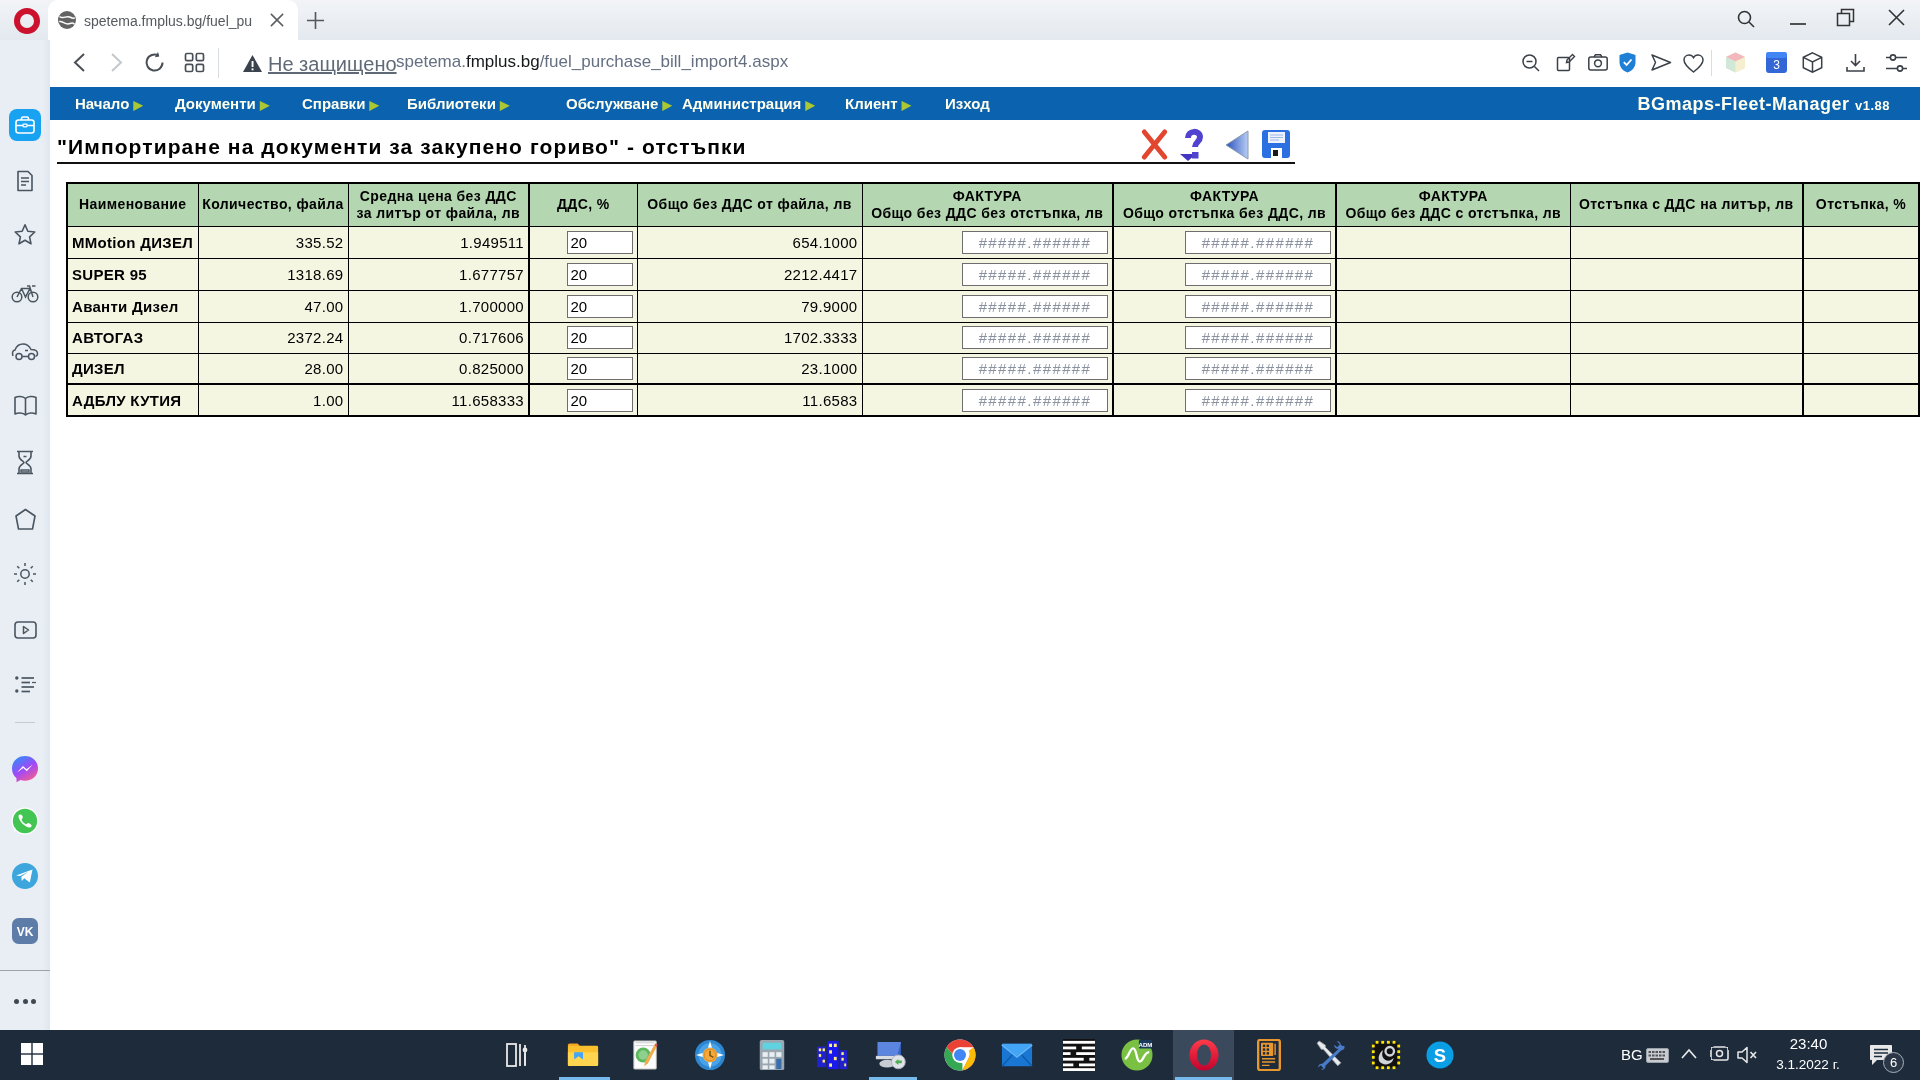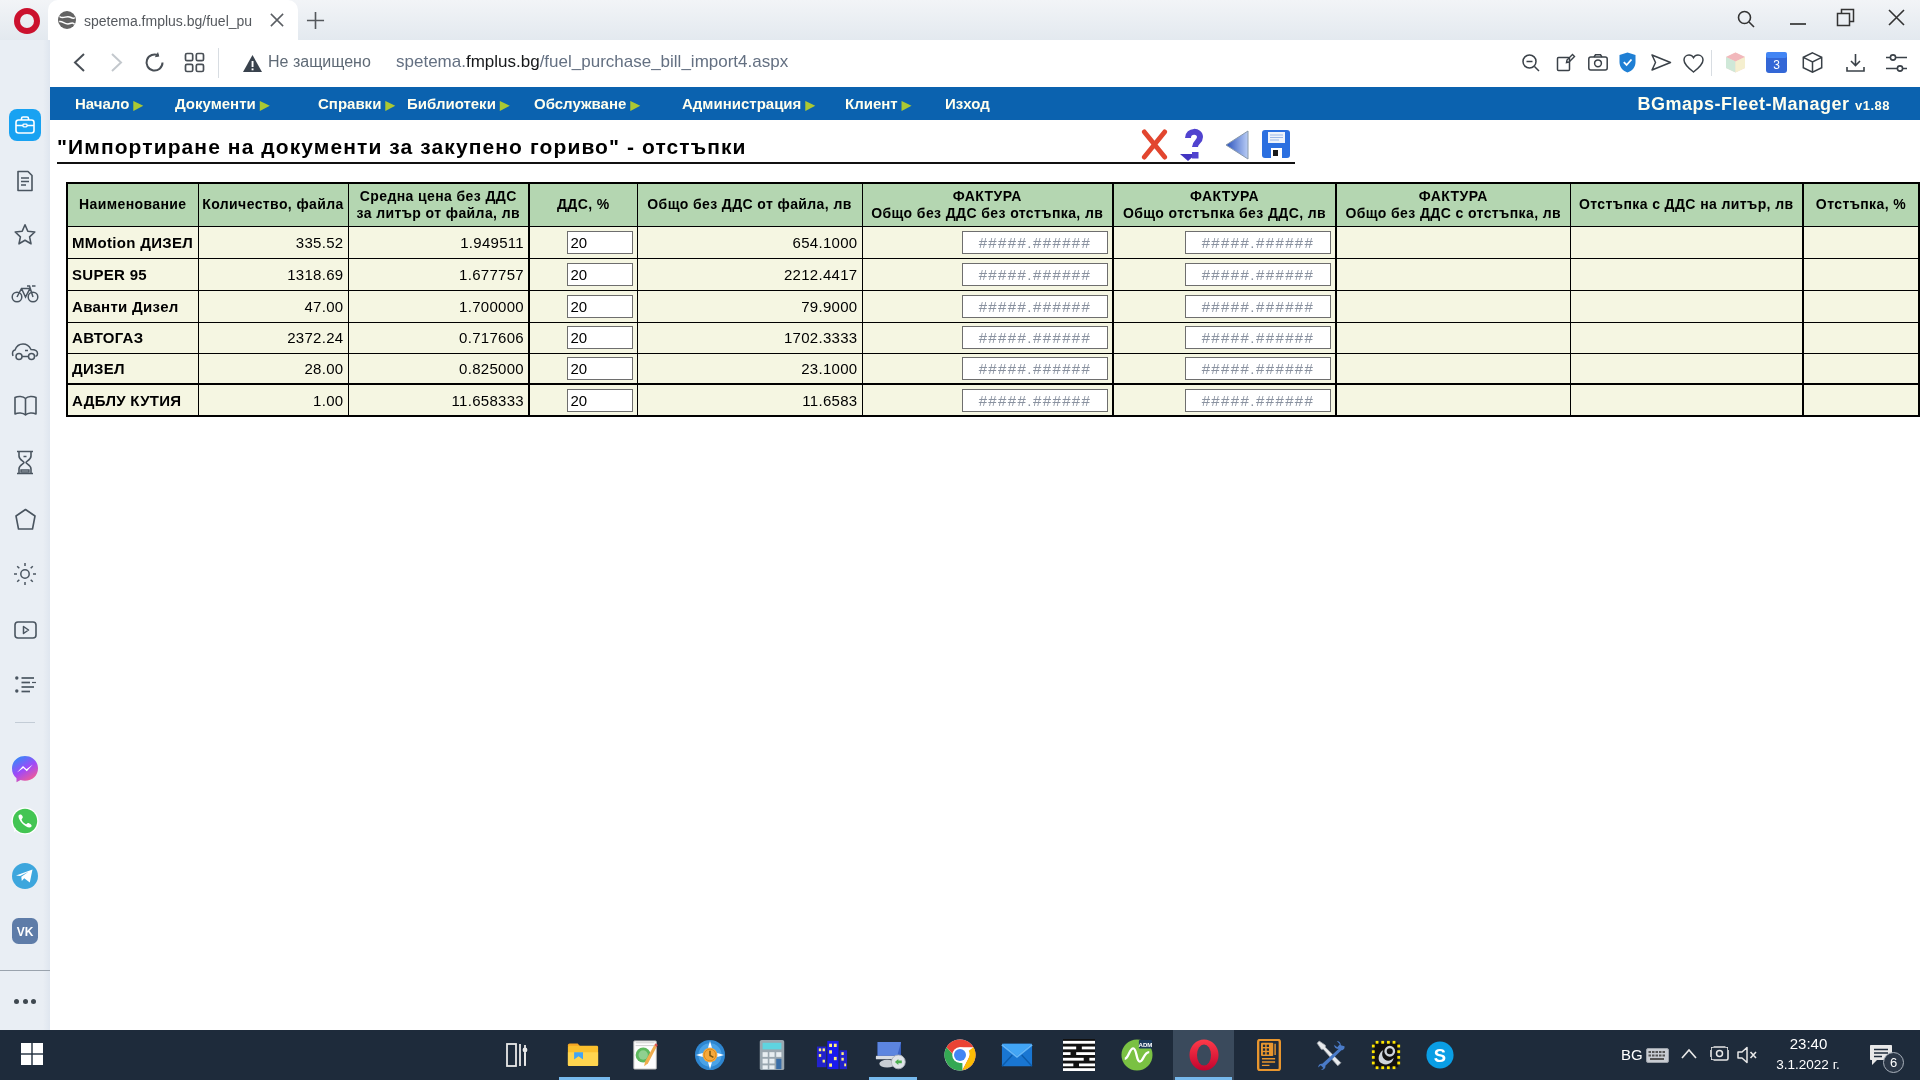--- a/index.html
+++ b/index.html
@@ -94,21 +94,21 @@
       <rect x="12.3" y="1.5" width="7.2" height="7.2" rx="1.5" fill="none" stroke="#494f56" stroke-width="1.7"></rect>
       <rect x="1.5" y="12.3" width="7.2" height="7.2" rx="1.5" fill="none" stroke="#494f56" stroke-width="1.7"></rect>
       <rect x="12.3" y="12.3" width="7.2" height="7.2" rx="1.5" fill="none" stroke="#494f56" stroke-width="1.7"></rect>
     </svg>
   <div class="abs" style="left:218px;top:48px;width:1px;height:30px;background:#d8dde2;"></div>
   <svg class="abs" style="left:243px;top:55px" width="19" height="17" viewBox="0 0 19 17">
       <path d="M9.5 0 L19 17 L0 17 Z" fill="#39424d"></path>
       <rect x="8.6" y="6" width="1.9" height="6" fill="#fff"></rect>
       <rect x="8.6" y="13.4" width="1.9" height="1.9" fill="#fff"></rect>
     </svg>
-  <div class="abs" style="left:268px;top:53px;font-size:16px;color:#5f6a76;">Не защищено</div>
+  <div class="abs" style="left:268px;top:53px;font-size:20px;color:#5f6a76;text-decoration:underline;">Не защищено</div>
   <div class="abs" style="left:396px;top:52px;font-size:17px;color:#647082;text-align:right;">spetema.<span style="color:#16181a;">fmplus.bg</span>/fuel_purchase_bill_import4.aspx</div>
 
   <svg class="abs" style="left:1521px;top:53px" width="20" height="20" viewBox="0 0 20 20">
       <circle cx="8.5" cy="8.5" r="6.5" fill="none" stroke="#3a4148" stroke-width="1.5"></circle>
       <path d="M5.5 8.5 L11.5 8.5" stroke="#3a4148" stroke-width="1.5"></path>
       <path d="M13.5 13.5 L18 18" stroke="#3a4148" stroke-width="1.5"></path>
     </svg>
   <svg class="abs" style="left:1556px;top:53px" width="20" height="20" viewBox="0 0 20 20">
       <rect x="1.5" y="4.5" width="12" height="13" rx="1" fill="none" stroke="#3a4148" stroke-width="1.5"></rect>
       <path d="M11 7 L16.5 1.5 L18.5 3.5 L13 9 L10.5 9.5 Z" fill="none" stroke="#3a4148" stroke-width="1.4"></path>
@@ -247,23 +247,23 @@
   <div class="abs" style="left:0px;top:970px;width:50px;height:1px;background:#9aa3ad;"></div>
   <div class="abs" style="left:14px;top:999px;width:23px;height:6px;">
       <span style="position:absolute;left:0;width:5px;height:5px;border-radius:50%;background:#3f4850;"></span>
       <span style="position:absolute;left:8.5px;width:5px;height:5px;border-radius:50%;background:#3f4850;"></span>
       <span style="position:absolute;left:17px;width:5px;height:5px;border-radius:50%;background:#3f4850;"></span>
     </div>
 
   <div class="abs" id="menubar">
     <span class="mitem" style="left:25px">Начало <span class="marrow">▶</span></span>
     <span class="mitem" style="left:125px">Документи <span class="marrow">▶</span></span>
-    <span class="mitem" style="left:268px">Справки <span class="marrow">▶</span></span>
+    <span class="mitem" style="left:252px">Справки <span class="marrow">▶</span></span>
     <span class="mitem" style="left:357px">Библиотеки <span class="marrow">▶</span></span>
-    <span class="mitem" style="left:484px">Обслужване <span class="marrow">▶</span></span>
+    <span class="mitem" style="left:516px">Обслужване <span class="marrow">▶</span></span>
     <span class="mitem" style="left:632px">Администрация <span class="marrow">▶</span></span>
     <span class="mitem" style="left:795px">Клиент <span class="marrow">▶</span></span>
     <span class="mitem" style="left:895px">Изход</span>
     <span id="brand">BGmaps-Fleet-Manager <span style="font-size:13px">v1.88</span></span>
   </div>
 
   <div class="abs" id="title">"Импортиране на документи за закупено гориво" - отстъпки</div>
   <svg class="abs" style="left:1140px;top:129px" width="29" height="31" viewBox="0 0 30 31">
       <path d="M4.5 2.5 L25.5 28.5 M25.5 2.5 L4.5 28.5" stroke="#e2462f" stroke-width="5" stroke-linecap="round"></path>
     </svg>

